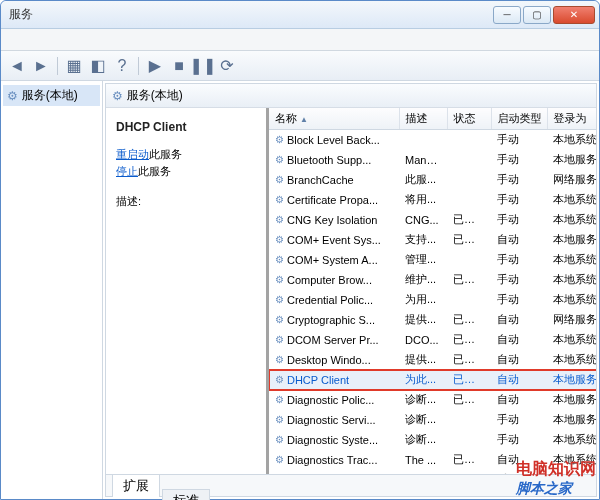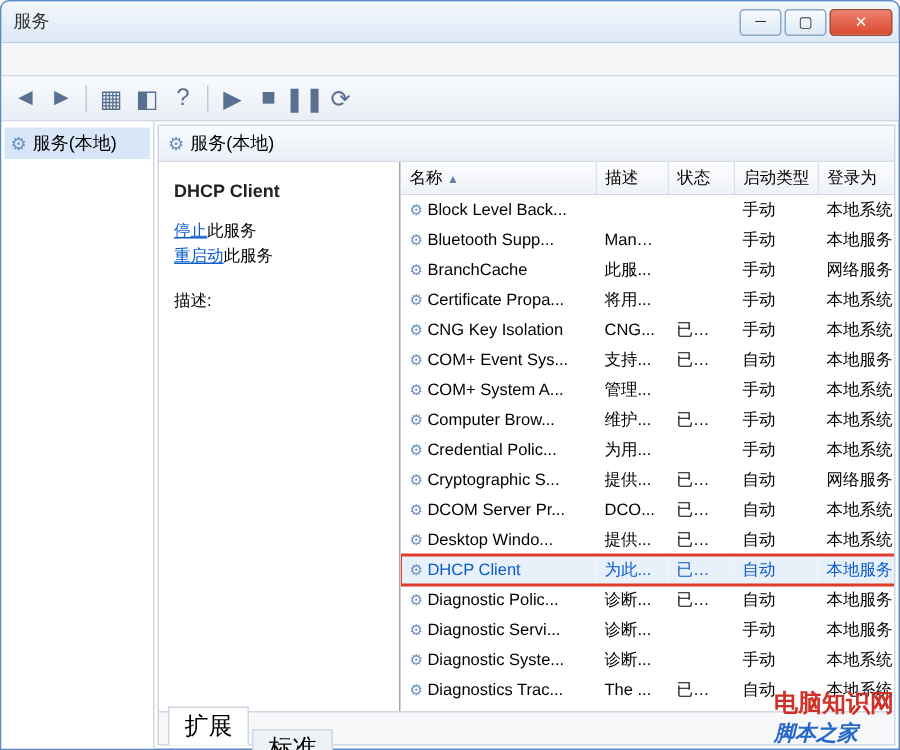--- a/index.html
+++ b/index.html
@@ -30,31 +30,31 @@
 .right-head { height: 24px; background: linear-gradient(#fafcfe,#e9eff6); border-bottom: 1px solid #d6dde6; display: flex; align-items: center; padding-left: 6px; font-size: 12px; gap: 4px; }
 .right-head .gear { color: #6a90c0; }
 .right-content { flex: 1; display: flex; min-height: 0; }
 
 .detail-pane { width: 160px; padding: 10px; font-size: 11px; line-height: 1.5; overflow: hidden; }
 .detail-pane h3 { font-size: 12px; font-weight: bold; margin-bottom: 10px; color: #222; }
 .detail-pane a { color: #0a5bcc; text-decoration: underline; cursor: pointer; display: inline; }
 .detail-pane .desc-label { margin-top: 14px; margin-bottom: 20px; }
 .detail-pane .desc-text { color: #333; }
 
-.list-pane { flex: 1; overflow: auto; font-size: 11px; border-left: 1px solid #a3a3a3; position: relative; }
+.list-pane { flex: 1; overflow: auto; font-size: 11px; border-left: 3px solid #a3a3a3; position: relative; }
 .list-table { width: 100%; border-collapse: collapse; table-layout: fixed; }
 .list-table th { text-align: left; font-weight: normal; background: linear-gradient(#fdfdfe,#eef2f7); border-right: 1px solid #dce2ea; border-bottom: 1px solid #cfd8e2; padding: 3px 6px; position: sticky; top: 0; white-space: nowrap; overflow: hidden; }
 .list-table td { padding: 2px 6px; white-space: nowrap; overflow: hidden; text-overflow: ellipsis; border-bottom: 1px solid transparent; }
 .list-table tr.highlight { background: #e8f0fa; outline: 2px solid #e03a2a; outline-offset: -1px; }
 .list-table tr.highlight td { color: #0a5bcc; }
 .svc-name { display: flex; align-items: center; gap: 3px; }
 .svc-name .gear { color: #6a90c0; font-size: 10px; flex-shrink: 0; }
 .sort-ind { font-size: 8px; color: #6080a8; margin-left: 3px; }
 
-.tabstrip { height: 22px; border-top: 1px solid #cfd8e2; background: #f6f8fa; display: flex; align-items: flex-end; padding-left: 6px; font-size: 16px; }
+.tabstrip { height: 22px; border-top: 1px solid #cfd8e2; background: #f6f8fa; display: flex; align-items: flex-end; padding-left: 6px; font-size: 13px; }
 .tab { padding: 2px 10px; border: 1px solid #cfd8e2; border-bottom: none; background: #fff; margin-right: 2px; cursor: pointer; position: relative; top: 1px; }
 .tab.inactive { background: #eef1f5; top: 16px; }
 
 .watermark { position: absolute; right: 4px; bottom: 2px; font-size: 16px; font-weight: bold; pointer-events: none; }
 .wm1 { color: #d03028; }
 .wm2 { color: #2868c8; font-style: italic; font-size: 14px; }
 
 .list-pane::-webkit-scrollbar { width: 16px; }
 .list-pane::-webkit-scrollbar-track { background: #f0f2f5; }
 .list-pane::-webkit-scrollbar-thumb { background: #c8d0dc; border: 1px solid #b0bac8; }
@@ -107,24 +107,24 @@
       <div class="right-head">
         <span class="gear">⚙</span>
         <span>服务(本地)</span>
       </div>
 
       <div class="right-content">
 
         <div class="detail-pane">
           <h3>DHCP Client</h3>
           <div>
-            <a>停止</a><span>此服务</span>
+            <a>重启动</a><span>此服务</span>
           </div>
           <div>
-            <a>重启动</a><span>此服务</span>
+            <a>停止</a><span>此服务</span>
           </div>
           <div class="desc-label">描述:</div>
         </div>
 
         <div class="list-pane">
           <table class="list-table">
             <colgroup>
               <col style="width:130px">
                 <col style="width:48px">
                 <col style="width:44px">

